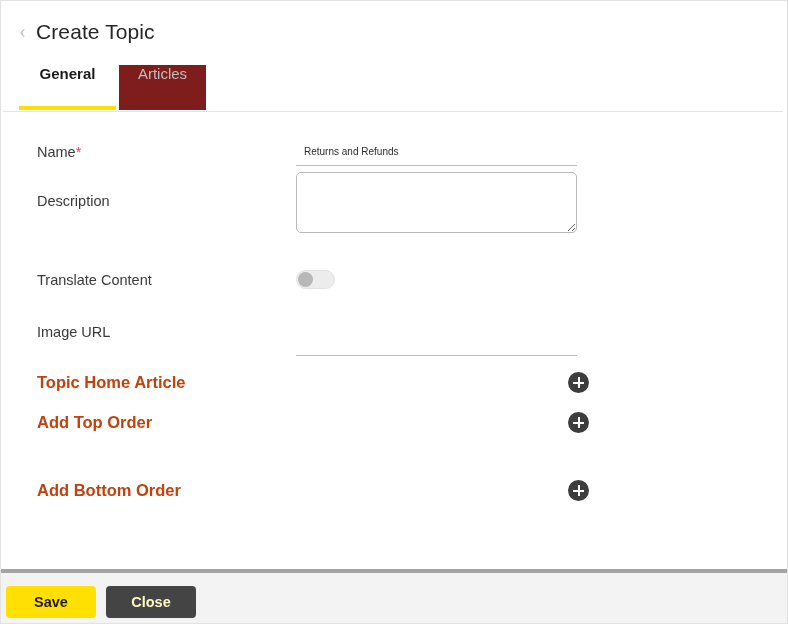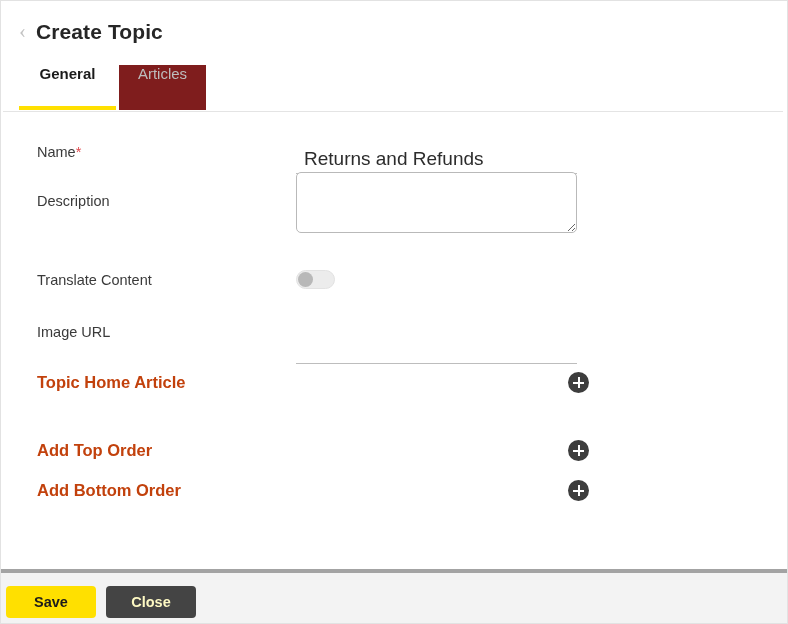--- a/index.html
+++ b/index.html
@@ -40,21 +40,21 @@
     color: #c2c2c2;
     font-family: "Liberation Serif", serif;
     margin-right: 10px;
     margin-top: -2px;
     cursor: pointer;
     user-select: none;
   }
   .page-title {
     font-size: 21px;
     color: #262626;
-    font-weight: 700;
+    font-weight: 400;
     letter-spacing: .1px;
   }
 
   
   .tabbar {
     position: absolute;
     left: 0;
     top: 64px;
     width: 788px;
     height: 47px;
@@ -131,25 +131,24 @@
   .underline-input {
     position: absolute;
     left: 295px;
     width: 281px;
     height: 26px;
     box-sizing: border-box;
     border: none;
     border-bottom: 1px solid #bdbdbd;
     background: transparent;
     font-family: "Liberation Sans", sans-serif;
-    font-size: 19px;
+    font-size: 10px;
     color: #2c2c2c;
     padding: 0 4px 3px 8px;
     outline: none;
-    margin-top: 8px;
   }
   .underline-input::placeholder { color: #b5b5b5; }
 
   .desc-area {
     position: absolute;
     left: 295px;
     width: 281px;
     height: 61px;
     box-sizing: border-box;
     border: 1px solid #b9b9b9;
@@ -312,21 +311,21 @@
     </div>
 
     <div class="section" style="top:261px;">
       <span class="section-title">Topic Home Article</span>
       <button class="add-btn">
         <span class="plus-h"></span>
         <span class="plus-v"></span>
       </button>
     </div>
 
-    <div class="section" style="top:329px;">
+    <div class="section" style="top:301px;">
       <span class="section-title">Add Top Order</span>
       <button class="add-btn">
         <span class="plus-h"></span>
         <span class="plus-v"></span>
       </button>
     </div>
 
     <div class="section" style="top:369px;">
       <span class="section-title">Add Bottom Order</span>
       <button class="add-btn">

